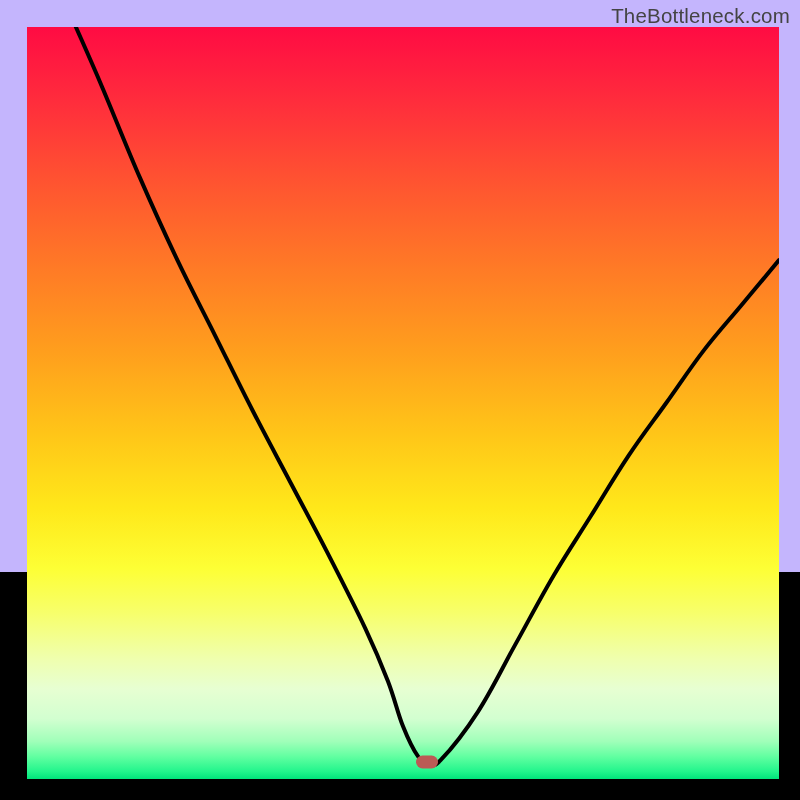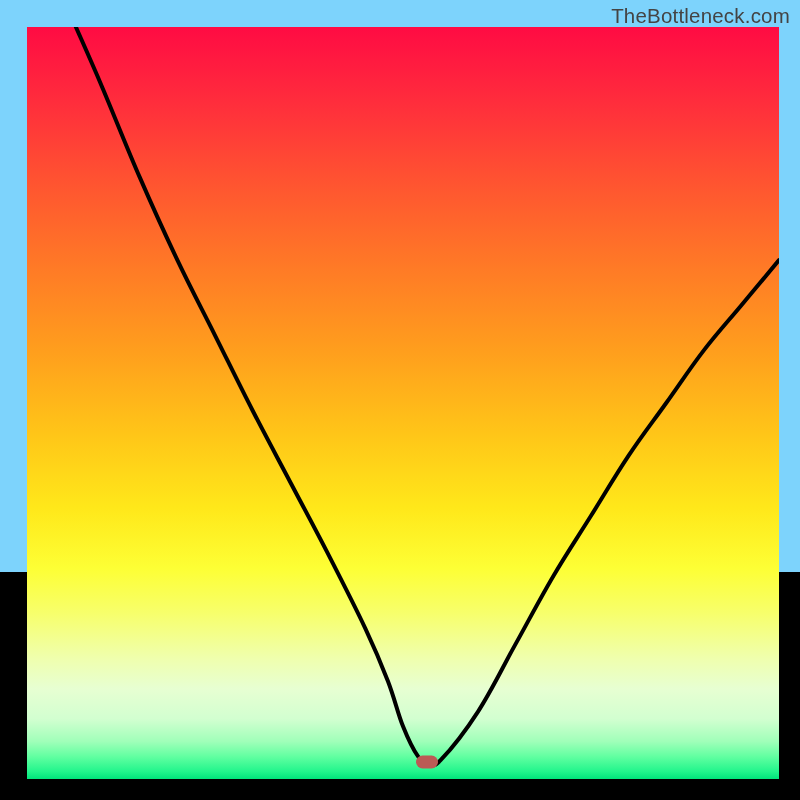--- a/index.html
+++ b/index.html
@@ -8,21 +8,21 @@
     width: 800px;
     height: 800px;
     background: #000;
     overflow: hidden;
     font-family: Arial, Helvetica, sans-serif;
   }
   .wrap {
     position: relative;
     width: 800px;
     height: 572px;
-    background: #7dd3fc;
+    background: #c4b5fd;
   }
   .watermark {
     position: absolute;
     top: 4px;
     right: 10px;
     color: #444;
     font-size: 20.5px;
     font-weight: 500;
     letter-spacing: 0.2px;
     z-index: 5;

